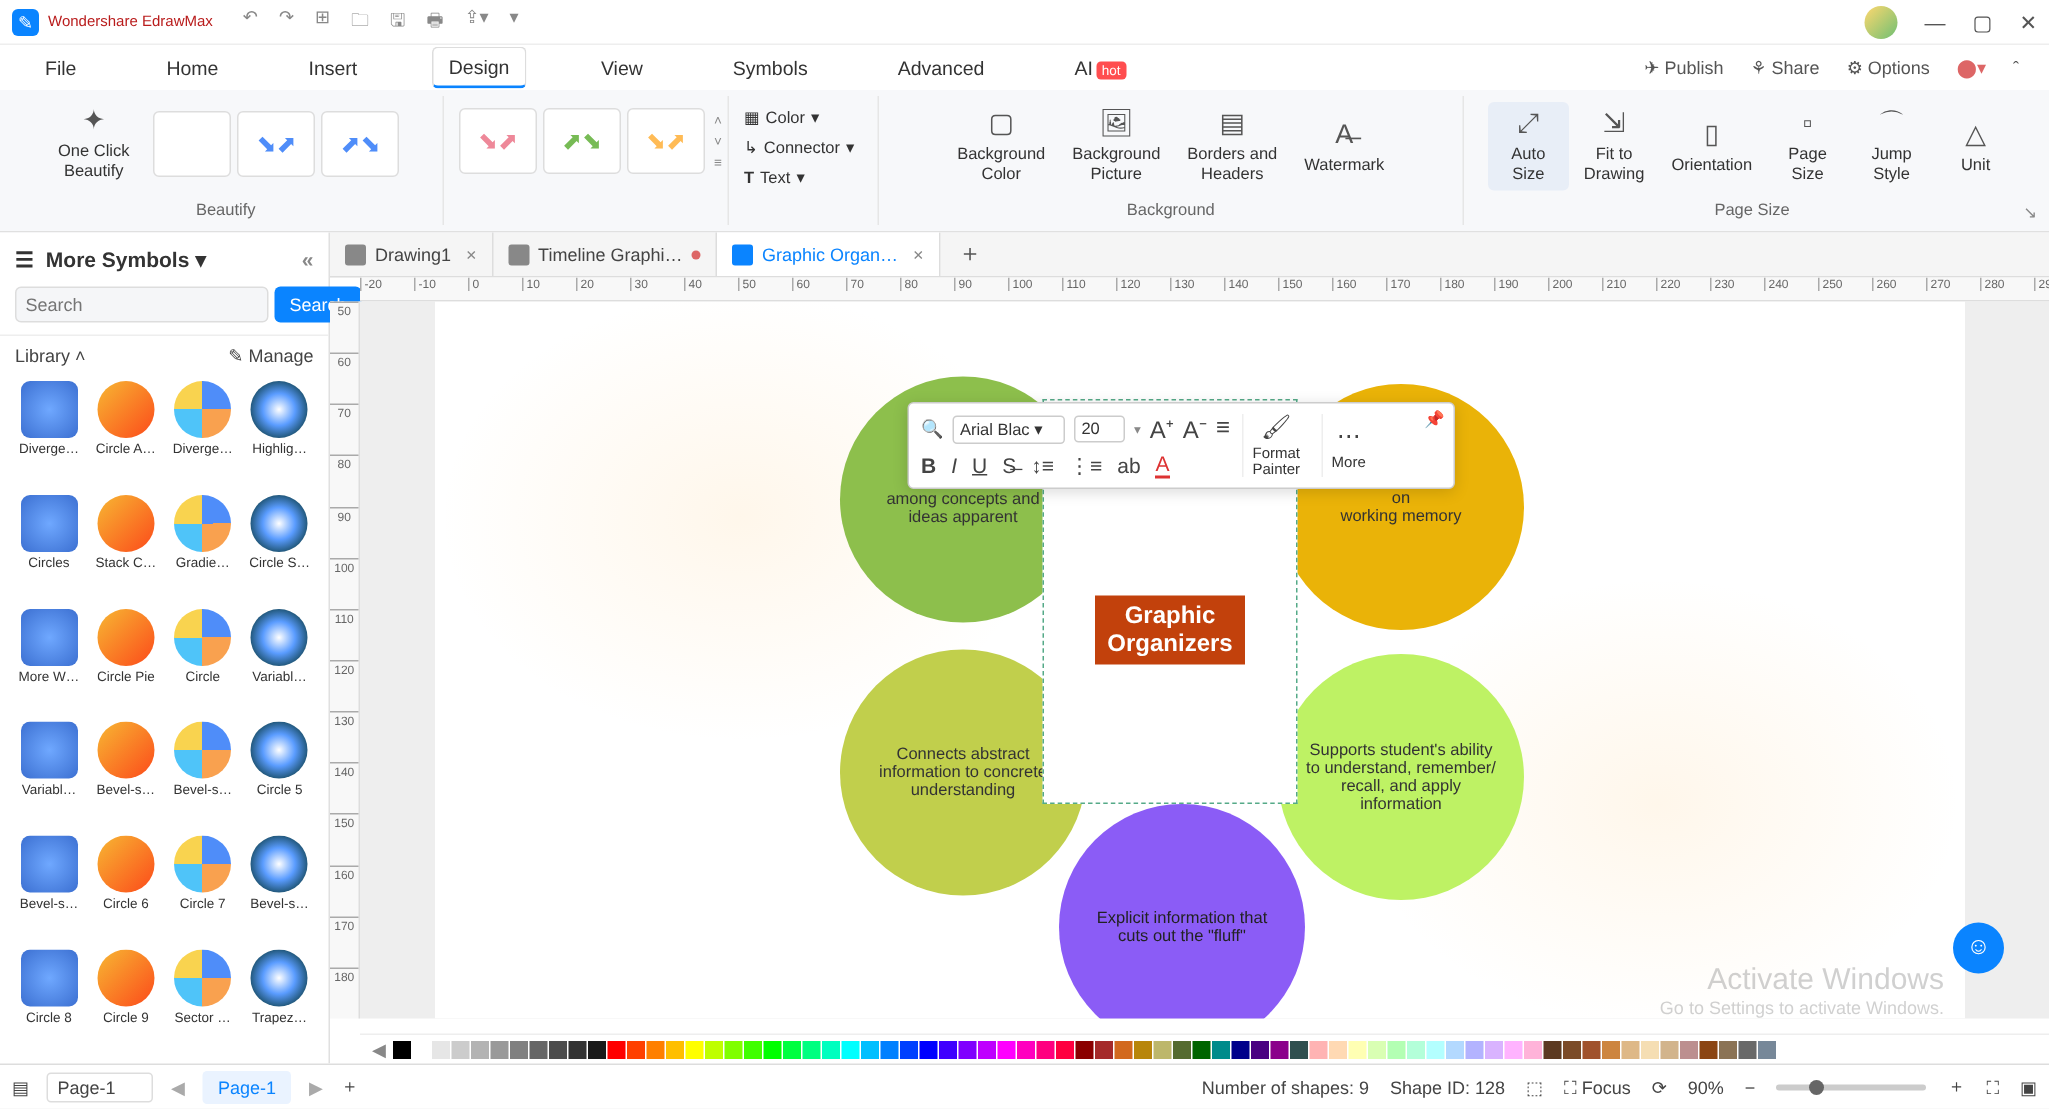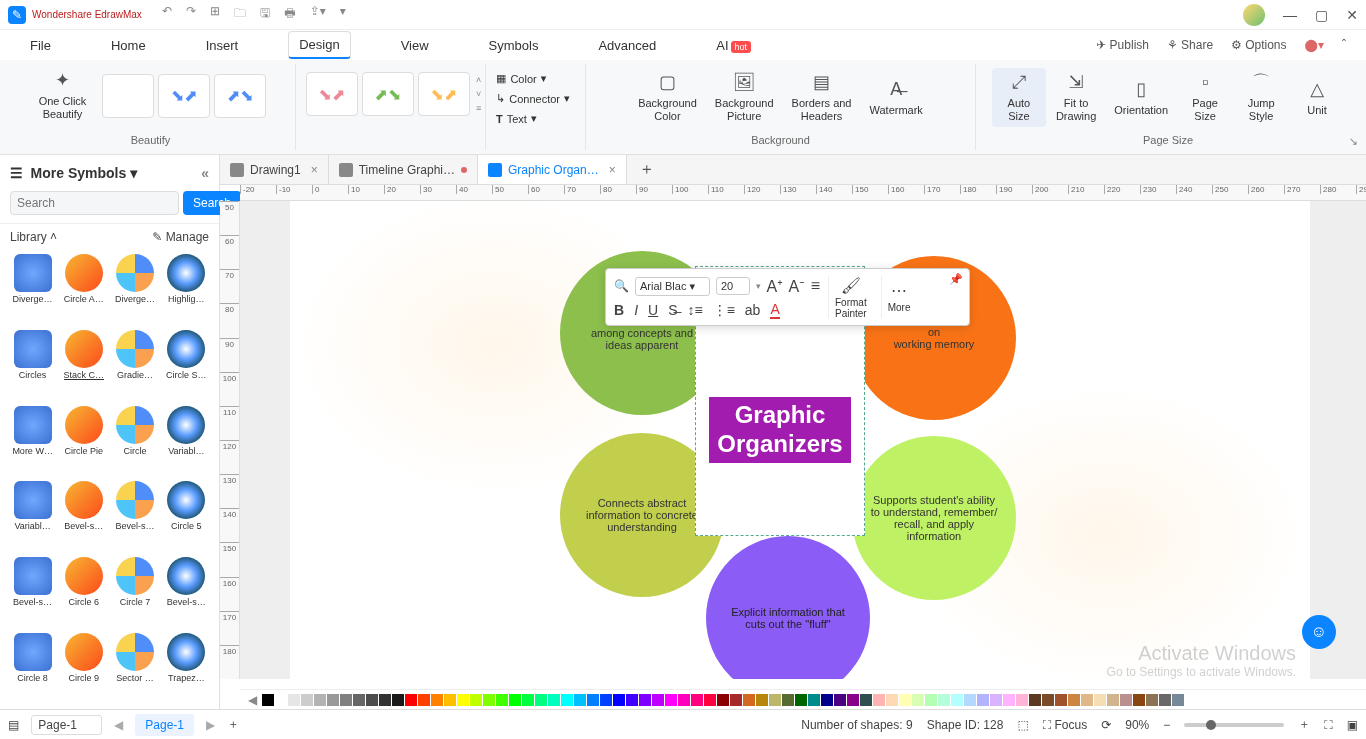--- a/index.html
+++ b/index.html
@@ -67,27 +67,27 @@
 .ruler-v span { height: 36px; border-top: 1px solid #aaa; padding-top: 1px; text-align: center; }
 
 
 .canvas { position: absolute; top: 201px; left: 240px; right: 0; bottom: 60px; background: #eee; overflow: hidden; }
 .page { position: absolute; top: 0; left: 50px; width: 1020px; height: 100%; background: #fff; }
 .page-bg { position: absolute; inset: 0; background: radial-gradient(ellipse 200px 150px at 20% 30%, rgba(255,200,120,0.15), transparent), radial-gradient(ellipse 200px 150px at 80% 70%, rgba(255,200,120,0.15), transparent); }
 
 .circle { position: absolute; width: 164px; height: 164px; border-radius: 50%; display: flex; align-items: center; justify-content: center; text-align: center; font-size: 11px; padding: 18px; color: #333; }
 .circle.green1 { background: #3aa06b; color: #fff; left: 410px; top: -70px; }
 .circle.green2 { background: #8dbf4c; left: 270px; top: 50px; }
-.circle.yellow { background: #f97316; left: 562px; top: 55px; }
+.circle.yellow { background: #eab308; left: 562px; top: 55px; }
 .circle.olive  { background: #c1cf4c; left: 270px; top: 232px; }
 .circle.orange1{ background: #bef264; left: 562px; top: 235px; }
 .circle.orange2{ background: #8b5cf6; left: 416px; top: 335px; color: #222; }
 
 .center-shape { position: absolute; left: 405px; top: 65px; width: 170px; height: 270px; background: #fff; border: 1px dashed #5a8; display: flex; align-items: flex-start; justify-content: center; padding-top: 130px; }
-.center-text { background: #a21caf; color: #fff; font-family: "Arial Black", Arial; font-weight: 900; font-size: 24px; text-align: center; padding: 4px 8px; line-height: 1.2; }
+.center-text { background: #c2410c; color: #fff; font-family: "Arial Black", Arial; font-weight: 900; font-size: 16px; text-align: center; padding: 4px 8px; line-height: 1.2; }
 
 
 .float-toolbar { position: absolute; top: 268px; left: 605px; width: 365px; background: #fff; border: 1px solid #ccc; border-radius: 4px; box-shadow: 0 2px 10px rgba(0,0,0,0.15); padding: 6px 8px; display: flex; align-items: center; gap: 8px; z-index: 50; }
 .ft-left { display: flex; flex-direction: column; gap: 4px; }
 .ft-row1 { display: flex; align-items: center; gap: 6px; }
 .ft-row2 { display: flex; align-items: center; gap: 10px; font-size: 14px; color: #444; }
 .ft-font { border: 1px solid #ccc; border-radius: 3px; padding: 2px 4px; font-size: 11px; width: 75px; }
 .ft-size { border: 1px solid #ccc; border-radius: 3px; padding: 2px 4px; font-size: 11px; width: 34px; }
 .ft-bigbtn { display: flex; flex-direction: column; align-items: center; font-size: 10px; gap: 2px; padding: 0 6px; border-left: 1px solid #eee; height: 42px; justify-content: center; }
 .ft-icon { font-size: 16px; color: #444; }
@@ -288,21 +288,21 @@
       <div class="symbol-cell">
         <div class="symbol-thumb c3"></div>
         <div style="white-space: nowrap; overflow: hidden; text-overflow: ellipsis; max-width: 44px;">Highlig…</div>
       </div>
       <div class="symbol-cell">
         <div class="symbol-thumb "></div>
         <div style="white-space: nowrap; overflow: hidden; text-overflow: ellipsis; max-width: 44px;">Circles</div>
       </div>
       <div class="symbol-cell">
         <div class="symbol-thumb c1"></div>
-        <div style="white-space: nowrap; overflow: hidden; text-overflow: ellipsis; max-width: 44px; text-decoration: underline;">Stack C…</div>
+        <div style="white-space: nowrap; overflow: hidden; text-overflow: ellipsis; max-width: 44px;">Stack C…</div>
       </div>
       <div class="symbol-cell">
         <div class="symbol-thumb c2"></div>
         <div style="white-space: nowrap; overflow: hidden; text-overflow: ellipsis; max-width: 44px;">Gradie…</div>
       </div>
       <div class="symbol-cell">
         <div class="symbol-thumb c3"></div>
         <div style="white-space: nowrap; overflow: hidden; text-overflow: ellipsis; max-width: 44px;">Circle S…</div>
       </div>
       <div class="symbol-cell">

